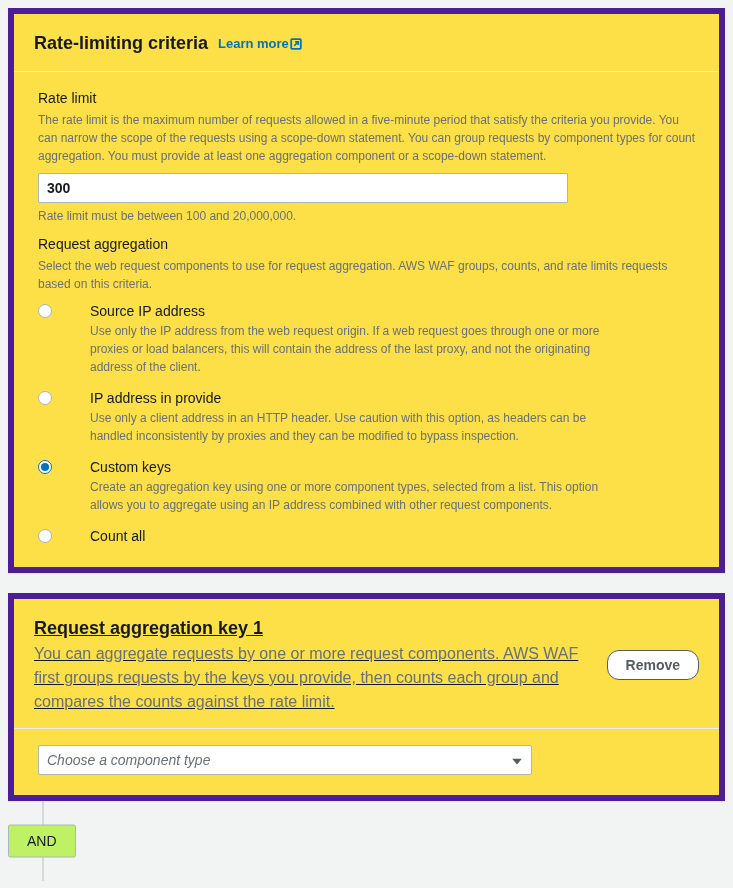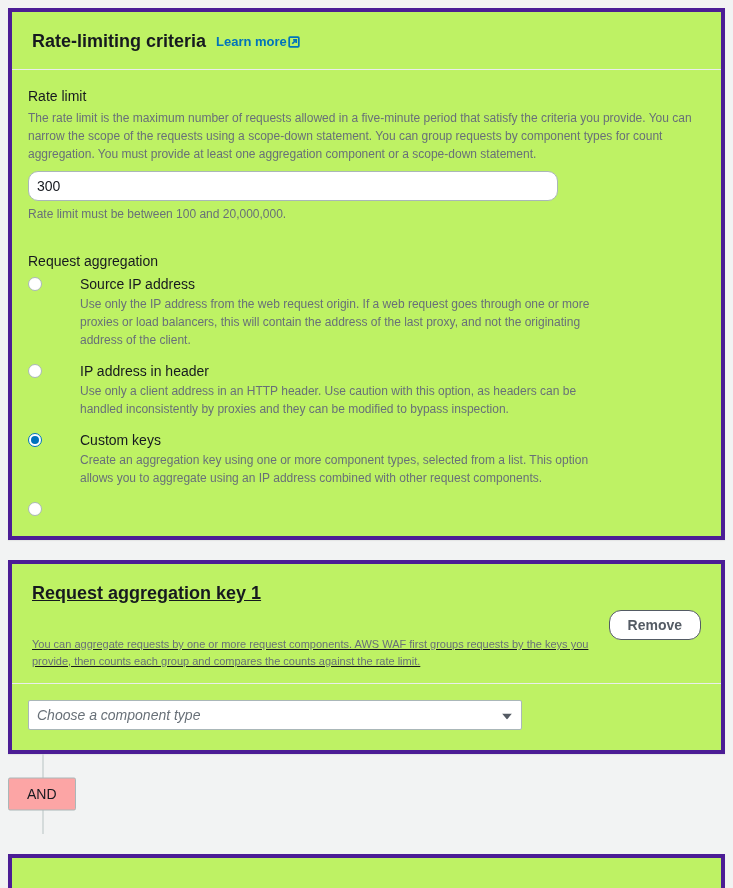--- a/index.html
+++ b/index.html
@@ -10,22 +10,22 @@
     body {
       font-family: "Amazon Ember", "Helvetica Neue", Arial, sans-serif;
       background: #f2f3f3;
       color: #16191f;
       font-size: 14px;
       line-height: 1.5;
       padding: 8px;
       width: 733px;
     }
     .panel {
-      background: #bef264;
-      border: 4px solid #4c1d95;
+      background: #fde047;
+      border: 6px solid #4c1d95;
       box-shadow: 0 1px 1px rgba(0,0,0,0.05);
       margin-bottom: 20px;
     }
     .panel-header {
       padding: 16px 20px 14px 20px;
       border-bottom: 1px solid #eaeded;
       display: flex;
       align-items: center;
       justify-content: space-between;
     }
@@ -42,51 +42,52 @@
     .learn-more {
       color: #0073bb;
       font-size: 13px;
       font-weight: 700;
       text-decoration: none;
       display: inline-flex;
       align-items: center;
       cursor: pointer;
     }
     .panel-body {
-      padding: 16px 20px 20px 16px;
+      padding: 16px 20px 20px 24px;
     }
     .field-label {
       font-size: 14px;
       font-weight: 400;
       color: #16191f;
       margin-bottom: 2px;
     }
     .field-desc {
       font-size: 12px;
       color: #687078;
       line-height: 1.5;
       margin-bottom: 8px;
     }
     .text-input {
       width: 530px;
       max-width: 100%;
       padding: 6px 8px;
       font-size: 14px;
       border: 1px solid #aab7b8;
-      border-radius: 10px;
+      border-radius: 1px;
       background: #fff;
       color: #16191f;
+      font-weight: bold;
     }
     .hint {
       font-size: 12px;
       color: #687078;
       margin-top: 4px;
     }
     .section-gap {
-      margin-top: 28px;
+      margin-top: 9px;
     }
     .radio-row {
       display: flex;
       align-items: flex-start;
       margin-bottom: 12px;
       gap: 28px;
     }
     .radio-row:last-child {
       margin-bottom: 0;
     }
@@ -161,25 +162,24 @@
       cursor: pointer;
     }
     .select-caret {
       position: absolute;
       right: 10px;
       top: 50%;
       transform: translateY(-50%);
       pointer-events: none;
     }
     .key-header-desc {
-      font-size: 11px;
+      font-size: 16px;
       color: #687078;
       line-height: 1.5;
       max-width: 560px;
-      margin-top: 29px;
     }
     .panel-header-col {
       display: flex;
       flex-direction: column;
       text-decoration: underline;
     }
     .connector-wrap {
       position: relative;
       height: 80px;
       margin-bottom: 20px;
@@ -191,21 +191,21 @@
       top: 0;
       bottom: 0;
       width: 2px;
       background: #d5dbdb;
     }
     .and-box {
       position: absolute;
       left: 0;
       top: 50%;
       transform: translateY(-50%);
-      background: #fca5a5;
+      background: #bef264;
       border: 1px solid #aab7b8;
       border-radius: 2px;
       padding: 5px 18px;
       font-size: 14px;
       color: #16191f;
     }
     .external-icon {
       display: inline-flex;
     }
   </style>
@@ -232,48 +232,50 @@
 
     <div>
       <div class="field-label">Rate limit</div>
       <div class="field-desc">The rate limit is the maximum number of requests allowed in a five-minute period that satisfy the criteria you provide. You can narrow the scope of the requests using a scope-down statement. You can group requests by component types for count aggregation. You must provide at least one aggregation component or a scope-down statement.</div>
       <input type="text" class="text-input" value="300" style="">
       <div class="hint">Rate limit must be between 100 and 20,000,000.</div>
     </div>
 
     <div class="section-gap">
       <div class="field-label">Request aggregation</div>
+      <div class="field-desc">Select the web request components to use for request aggregation. AWS WAF groups, counts, and rate limits requests based on this criteria.</div>
 
       <div class="radio-row">
         <div class="radio-circle"></div>
         <div class="radio-content">
           <div class="radio-label">Source IP address</div>
           <div class="radio-desc">Use only the IP address from the web request origin. If a web request goes through one or more proxies or load balancers, this will contain the address of the last proxy, and not the originating address of the client.</div>
         </div>
       </div>
 
       <div class="radio-row">
         <div class="radio-circle"></div>
         <div class="radio-content">
-          <div class="radio-label">IP address in header</div>
+          <div class="radio-label">IP address in provide</div>
           <div class="radio-desc">Use only a client address in an HTTP header. Use caution with this option, as headers can be handled inconsistently by proxies and they can be modified to bypass inspection.</div>
         </div>
       </div>
 
       <div class="radio-row">
         <div class="radio-circle selected"></div>
         <div class="radio-content">
           <div class="radio-label">Custom keys</div>
           <div class="radio-desc">Create an aggregation key using one or more component types, selected from a list. This option allows you to aggregate using an IP address combined with other request components.</div>
         </div>
       </div>
 
       <div class="radio-row">
         <div class="radio-circle"></div>
         <div class="radio-content">
+          <div class="radio-label">Count all</div>
         </div>
       </div>
     </div>
   </div>
 </div>
 
 <div class="panel">
   <div class="panel-header">
     <div class="panel-header-col">
       <h2 class="sub-title">Request aggregation key 1</h2>

